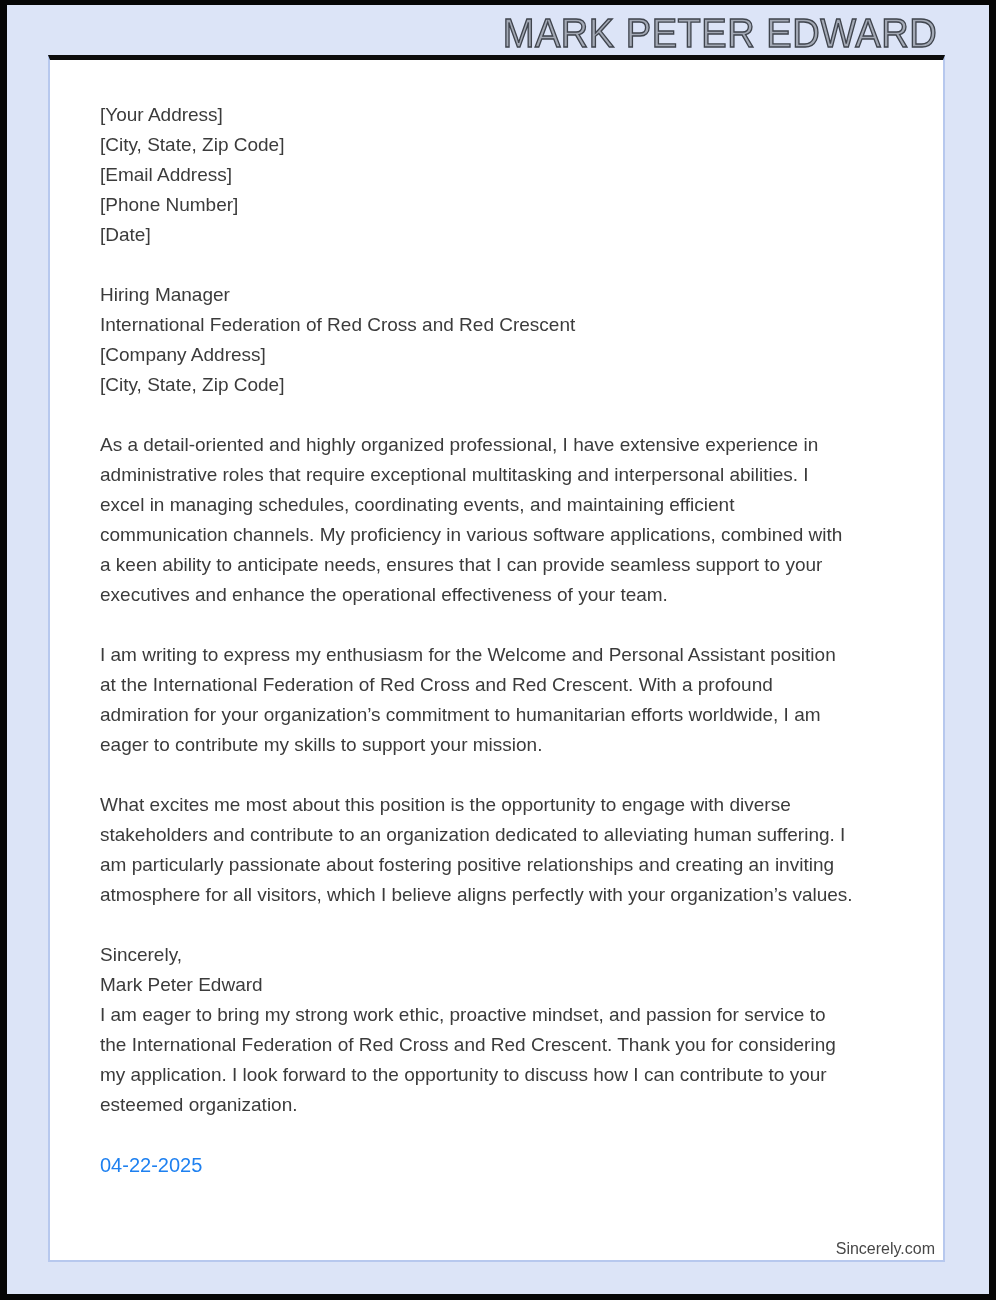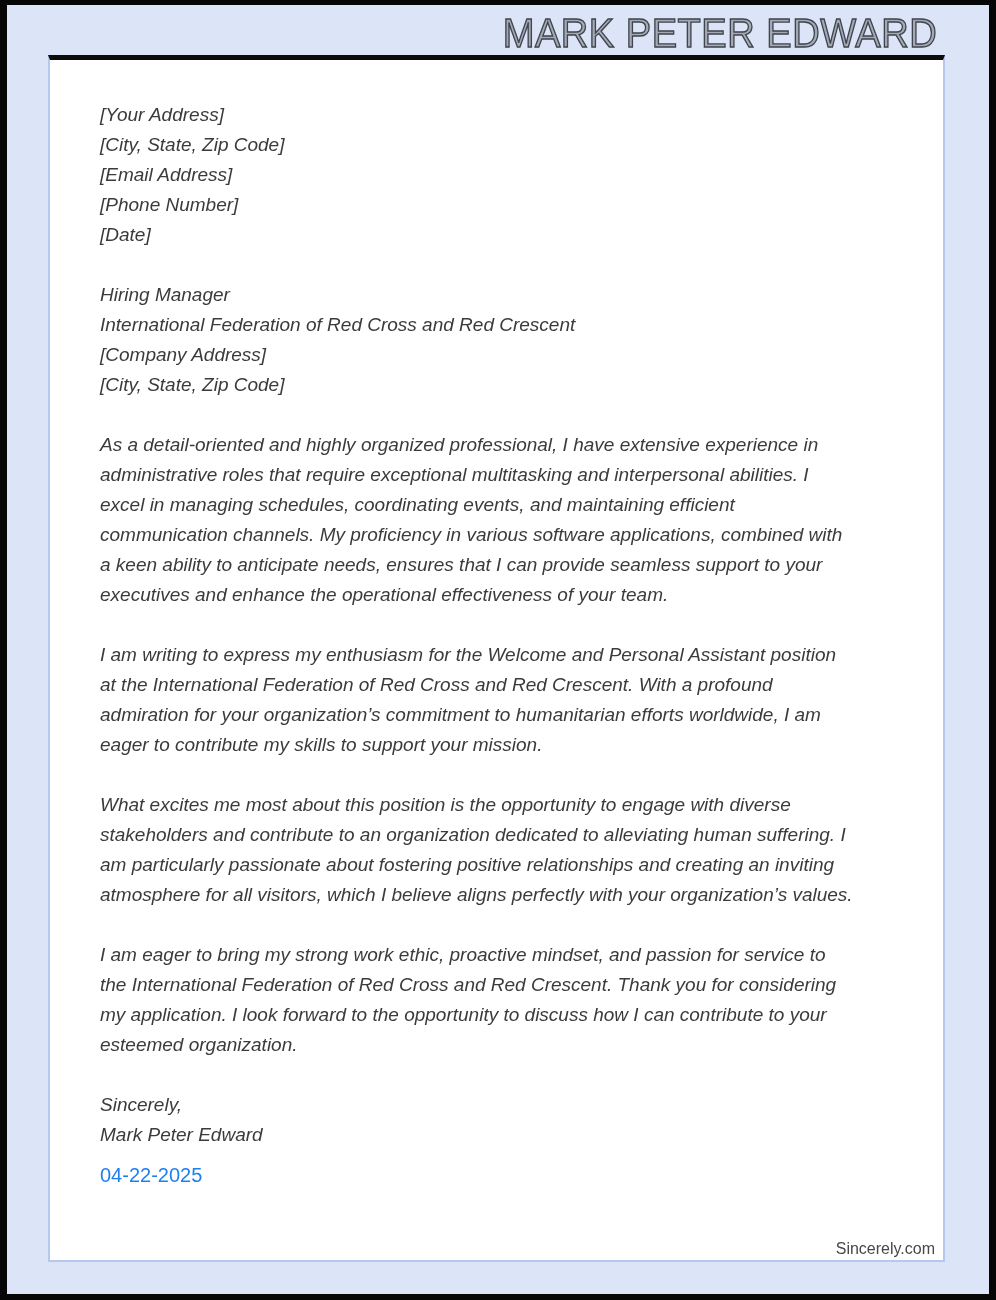--- a/index.html
+++ b/index.html
@@ -45,21 +45,20 @@
     border-bottom: 2px solid #b7c8ee;
     padding: 40px 40px 0 50px;
     position: relative;
     color: #3b3b3b;
     font-size: 19px;
     line-height: 30px;
   }
   .block {
     white-space: pre-line;
     margin: 0 0 30px 0;
-    font-style: italic;
   }
   .date {
     margin-top: 10px;
     font-size: 20px;
     line-height: 30px;
     color: #1e80f0;
   }
   .watermark {
     position: absolute;
     right: 8px;
@@ -100,25 +99,25 @@
   <div class="block">I am writing to express my enthusiasm for the Welcome and Personal Assistant position
 at the International Federation of Red Cross and Red Crescent. With a profound
 admiration for your organization’s commitment to humanitarian efforts worldwide, I am
 eager to contribute my skills to support your mission.</div>
 
   <div class="block">What excites me most about this position is the opportunity to engage with diverse
 stakeholders and contribute to an organization dedicated to alleviating human suffering. I
 am particularly passionate about fostering positive relationships and creating an inviting
 atmosphere for all visitors, which I believe aligns perfectly with your organization’s values.</div>
 
+  <div class="block" style="margin-bottom:0;">Sincerely,
+Mark Peter Edward</div>
+
   <div class="block">I am eager to bring my strong work ethic, proactive mindset, and passion for service to
 the International Federation of Red Cross and Red Crescent. Thank you for considering
 my application. I look forward to the opportunity to discuss how I can contribute to your
 esteemed organization.</div>
-
-  <div class="block" style="margin-bottom:0;">Sincerely,
-Mark Peter Edward</div>
 
   <div class="date">04-22-2025</div>
 
   <div class="watermark">Sincerely.com</div>
 
 </div>
 
 </body></html>

